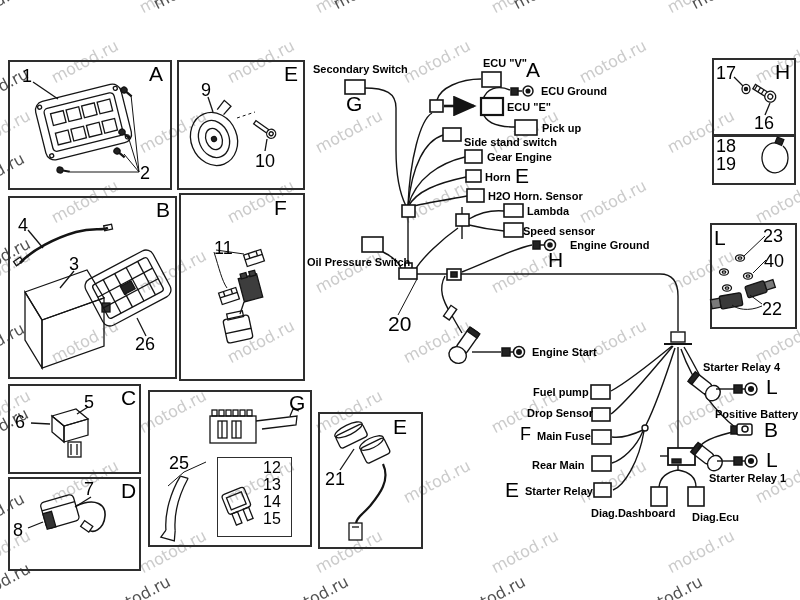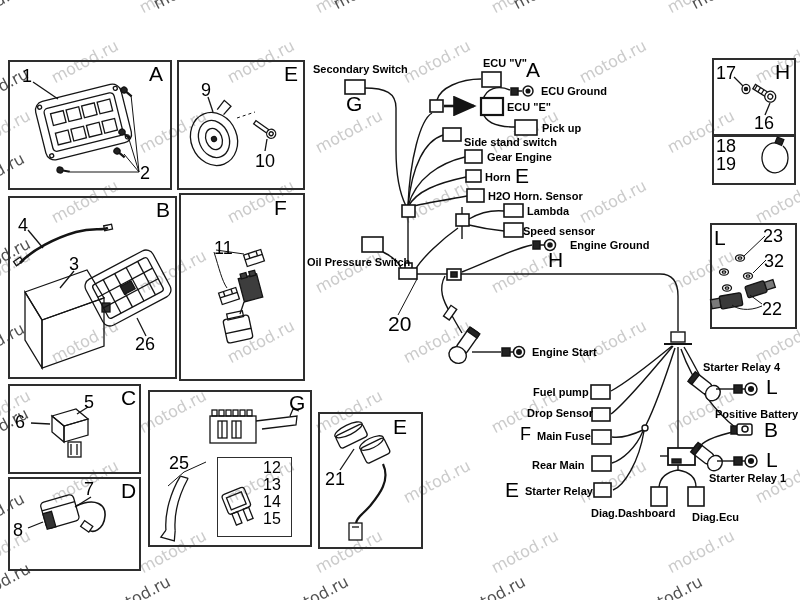--- a/index.html
+++ b/index.html
@@ -494,21 +494,21 @@
   <div class="num sm" style="left:263px;top:459px">12</div>
   <div class="num sm" style="left:263px;top:476px">13</div>
   <div class="num sm" style="left:263px;top:493px">14</div>
   <div class="num sm" style="left:263px;top:510px">15</div>
   <div class="num" style="left:325px;top:469px">21</div>
   <div class="num" style="left:716px;top:63px">17</div>
   <div class="num" style="left:754px;top:113px">16</div>
   <div class="num" style="left:716px;top:136px">18</div>
   <div class="num" style="left:716px;top:154px">19</div>
   <div class="num" style="left:763px;top:226px">23</div>
-  <div class="num" style="left:764px;top:251px">32</div>
+  <div class="num" style="left:764px;top:251px">40</div>
   <div class="num" style="left:762px;top:299px">22</div>
 
   <div class="lbl" style="left:313px;top:63px">Secondary Switch</div>
   <div class="big" style="left:346px;top:92px">G</div>
   <div class="lbl" style="left:483px;top:57px">ECU "V"</div>
   <div class="big" style="left:526px;top:58px">A</div>
   <div class="lbl" style="left:541px;top:85px">ECU Ground</div>
   <div class="lbl" style="left:507px;top:101px">ECU "E"</div>
   <div class="lbl" style="left:542px;top:122px">Pick up</div>
   <div class="lbl" style="left:464px;top:136px">Side stand switch</div>

